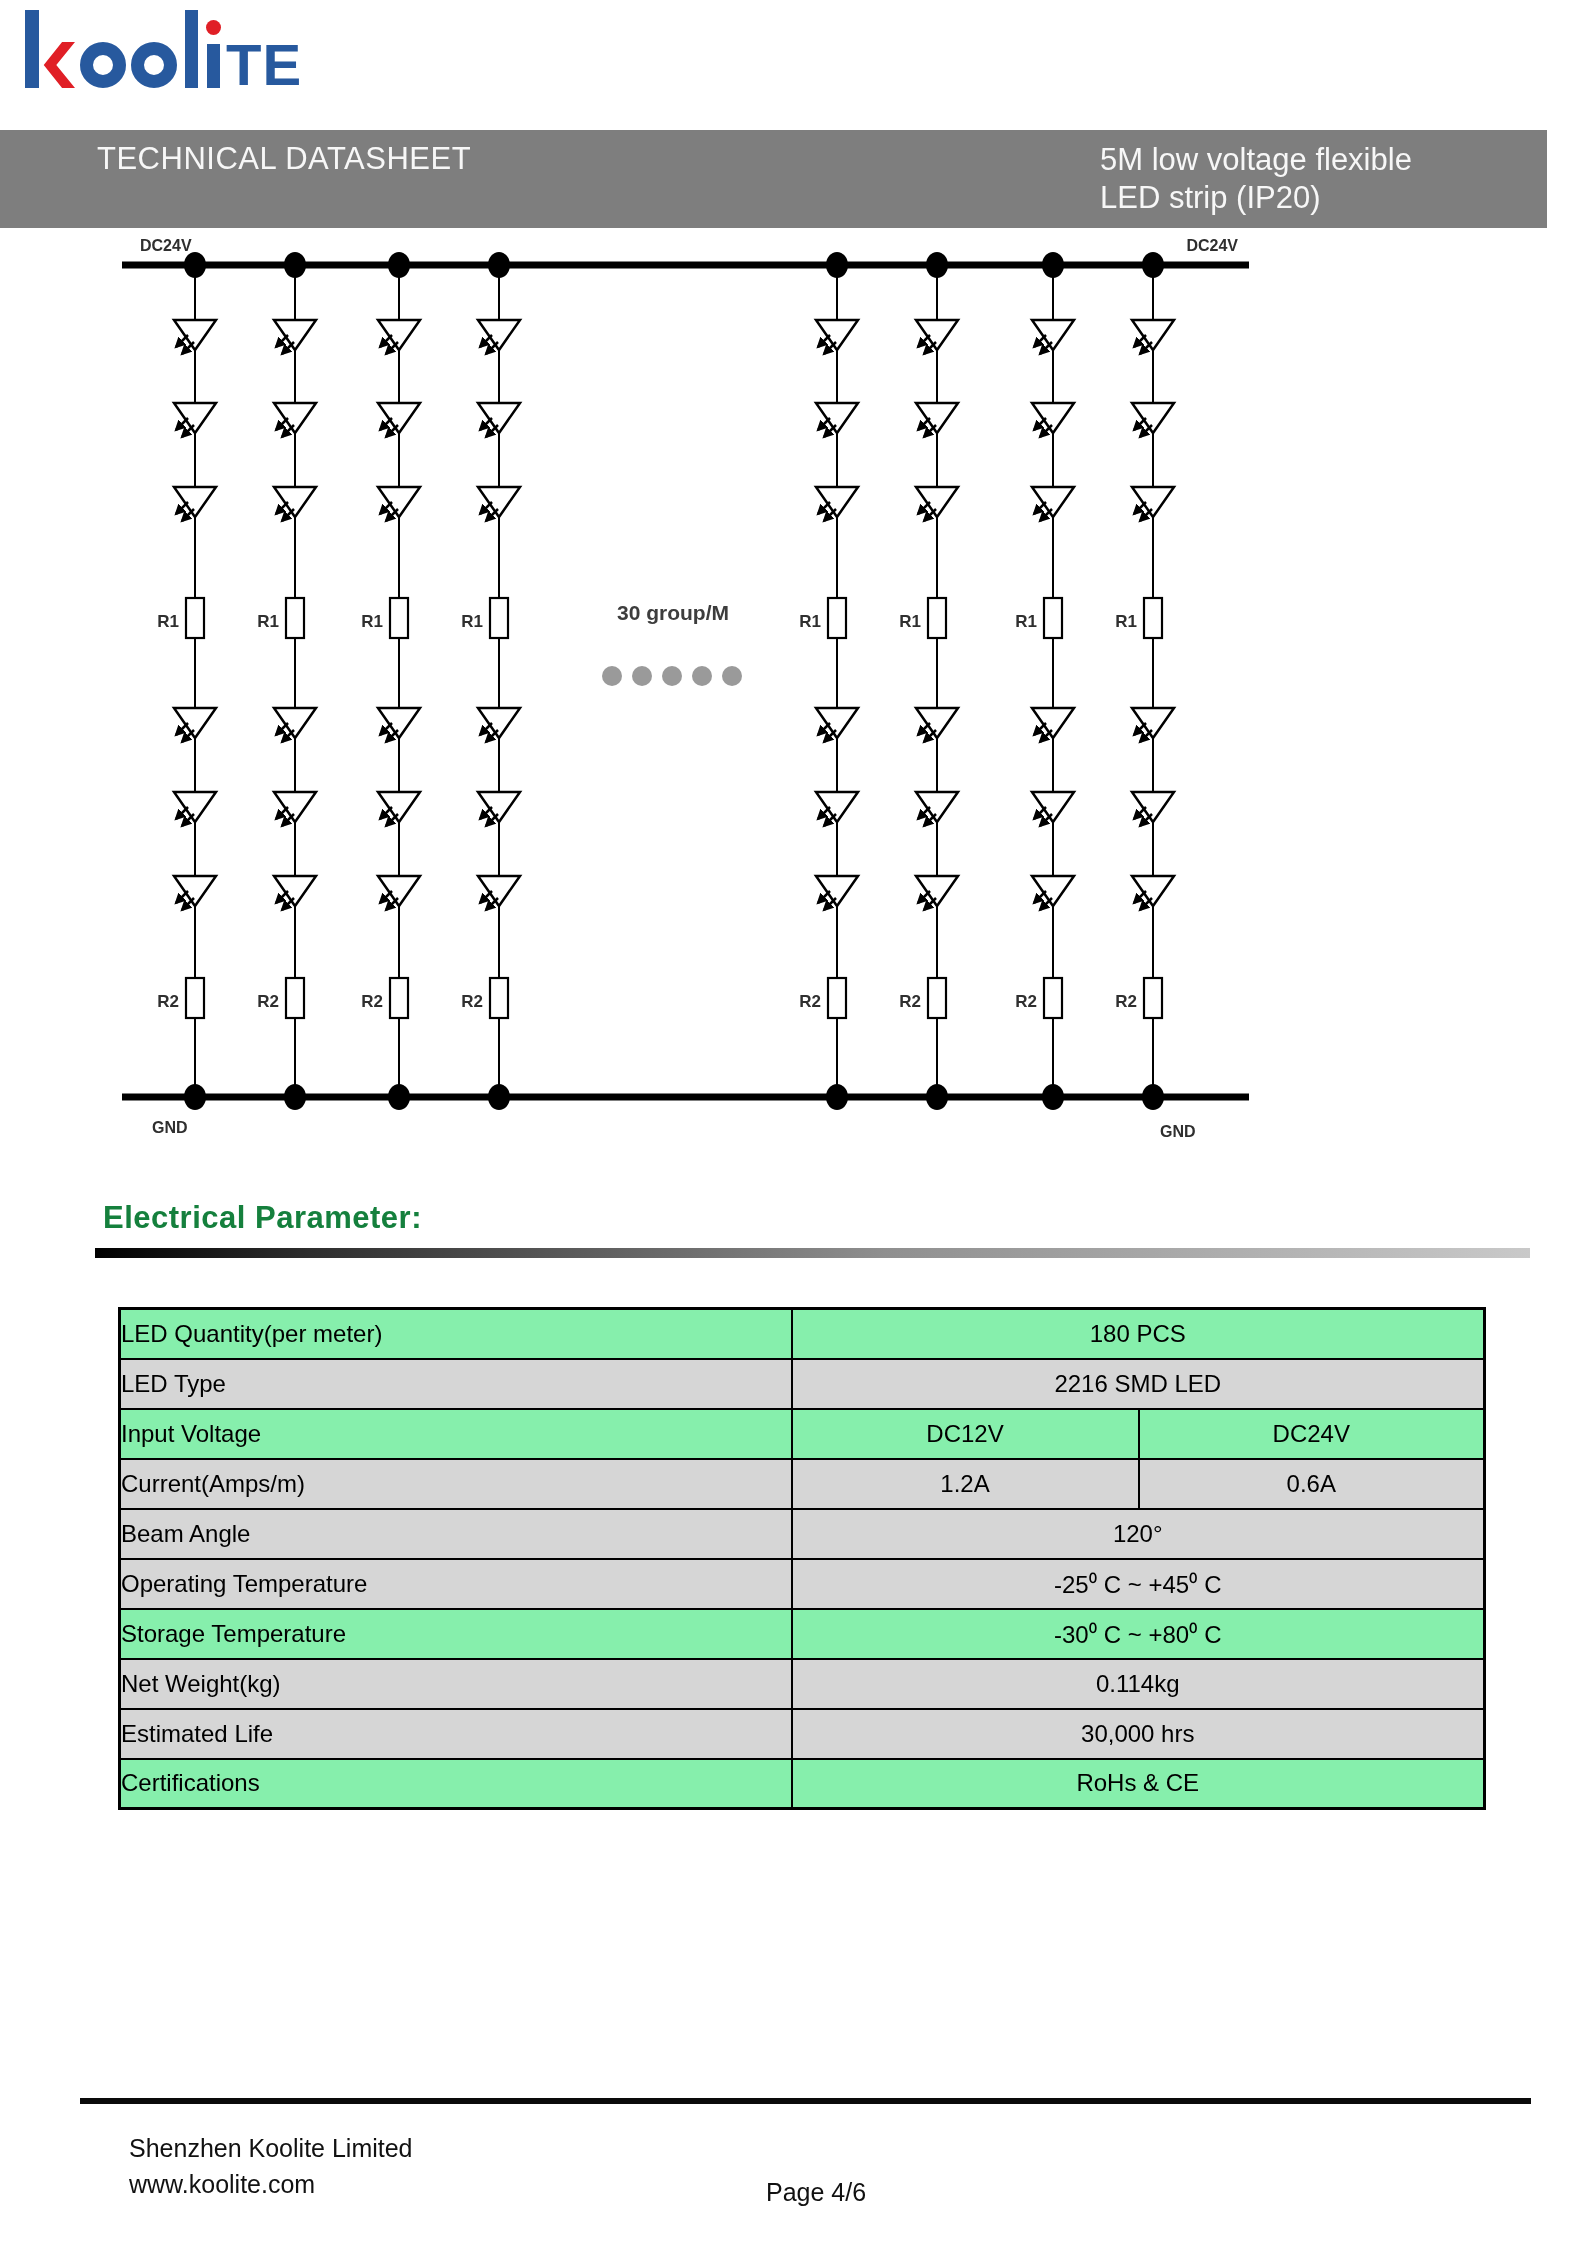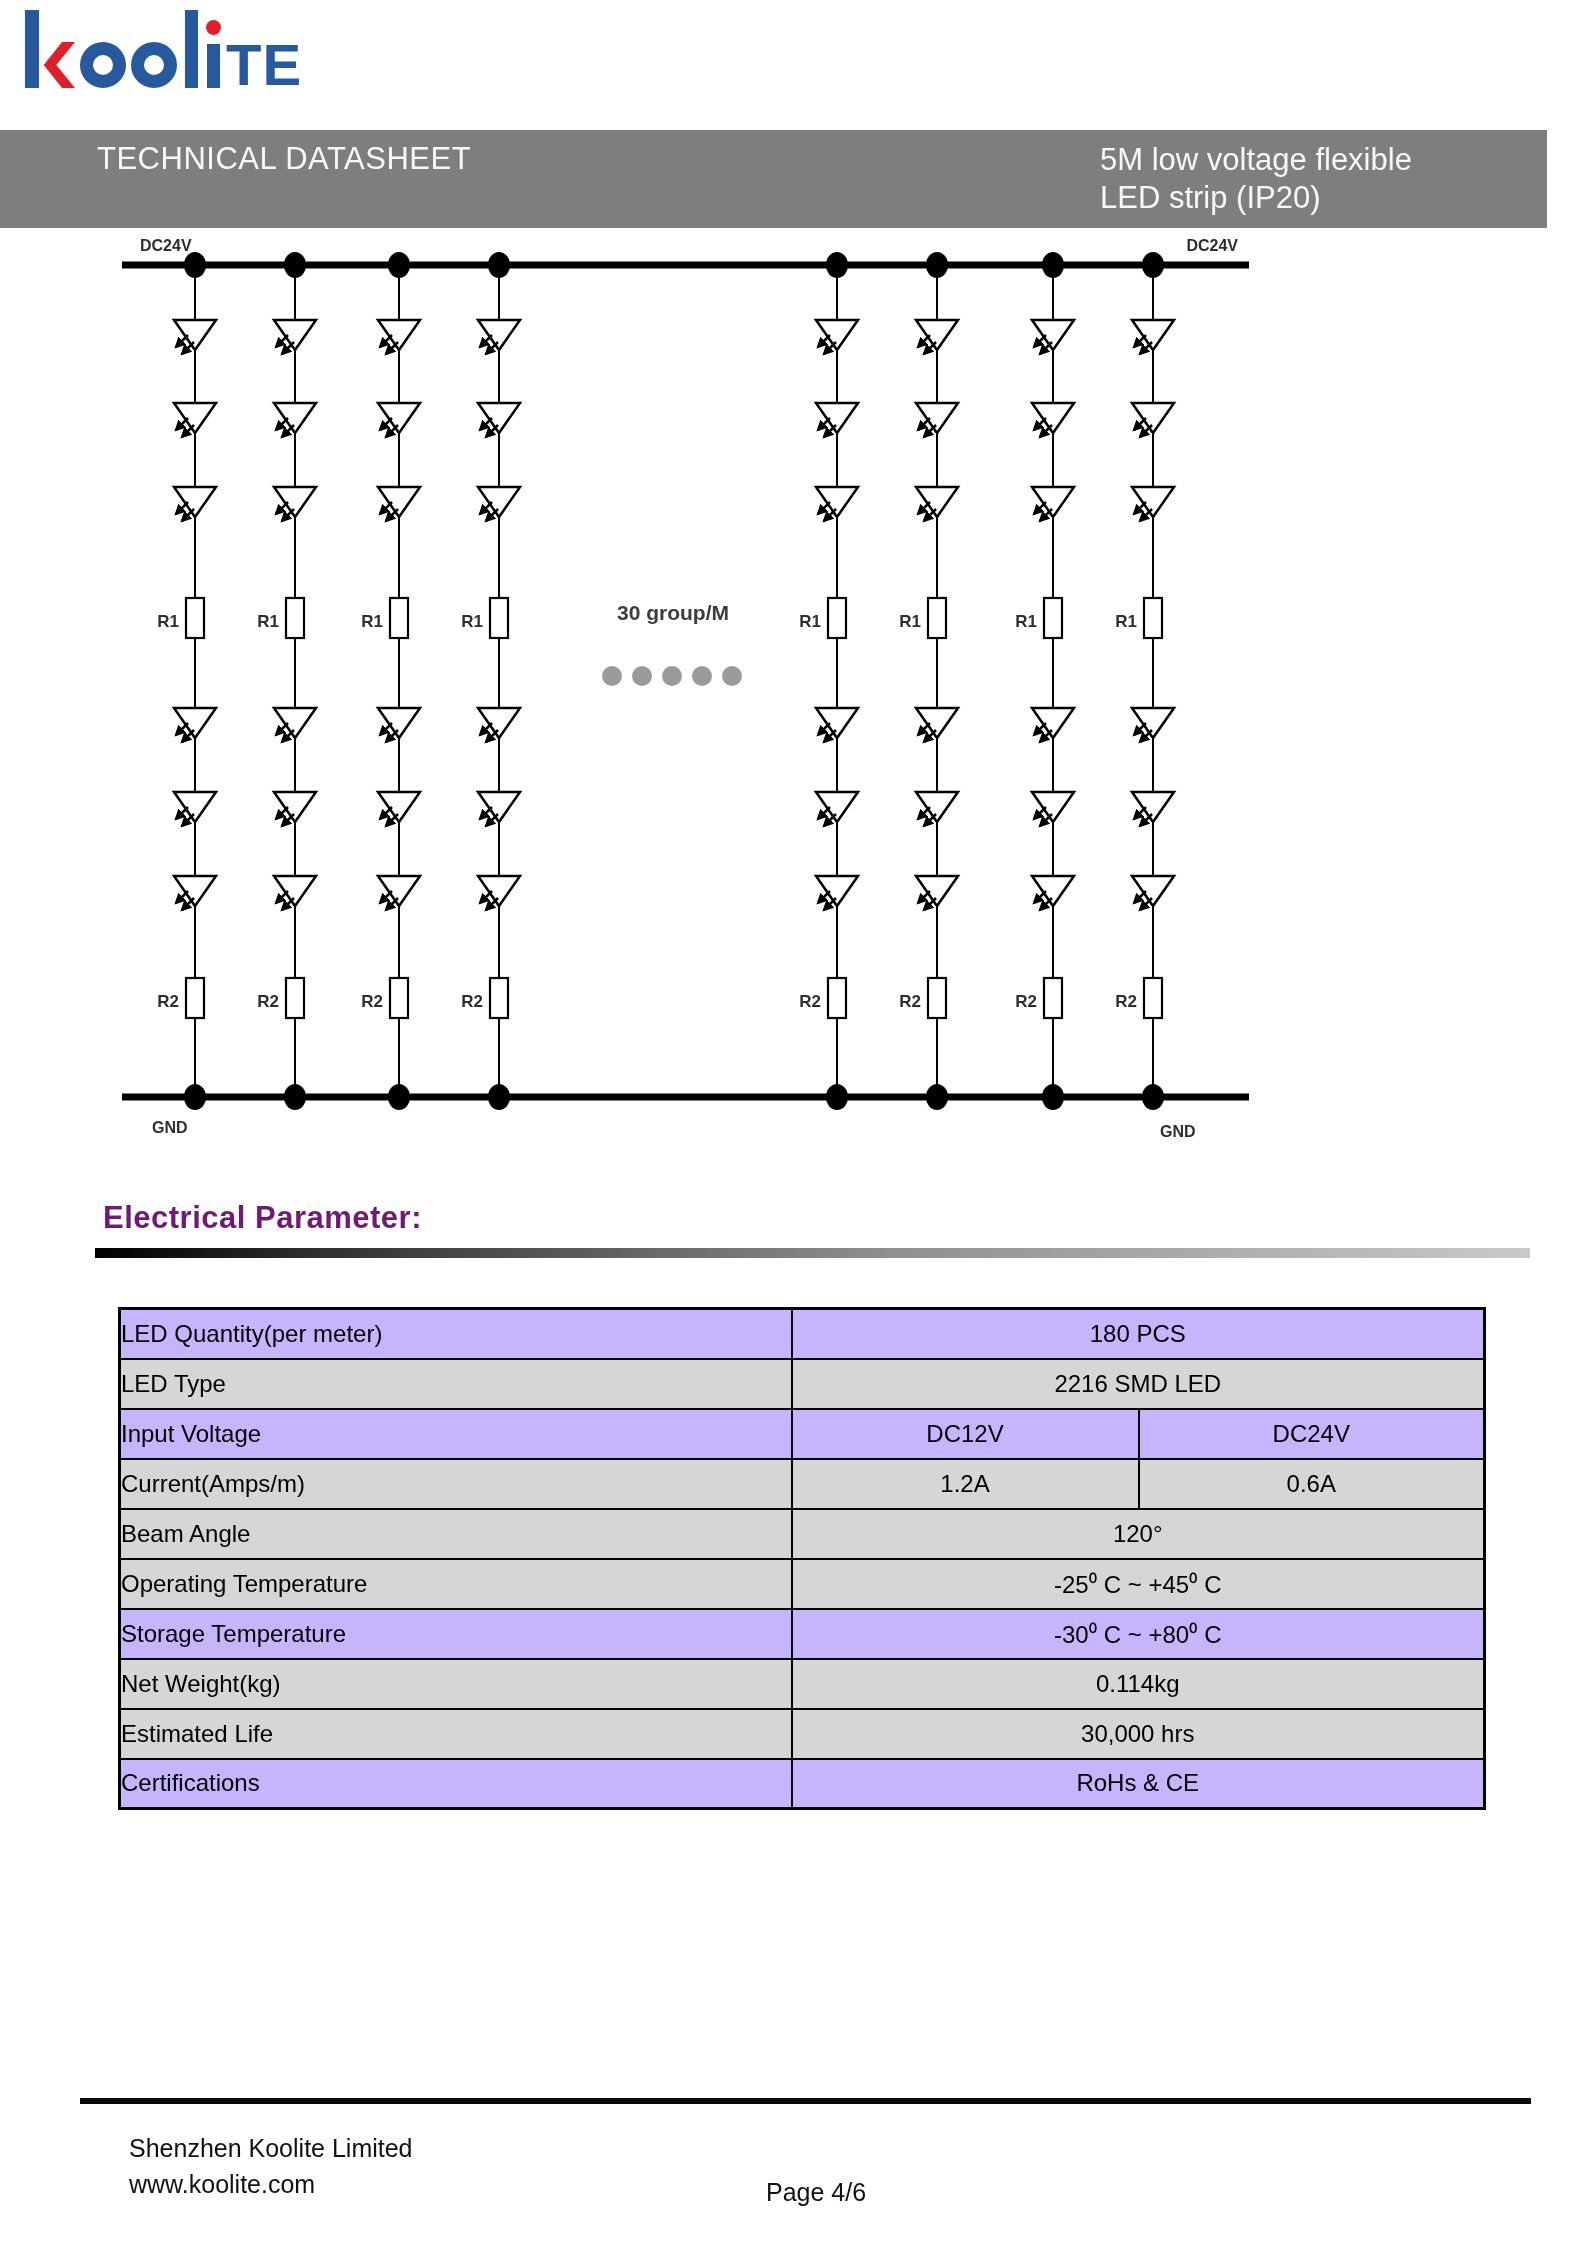--- a/index.html
+++ b/index.html
@@ -26,32 +26,32 @@
   .tb-title { position:absolute; left:97px; top:11px; font-size:31px; color:#f7f7f7; letter-spacing:0.5px; white-space:nowrap; }
   .tb-sub { position:absolute; left:1100px; top:11px; font-size:31px; line-height:38px; color:#f7f7f7; }
 
   
   .diagram { position:absolute; top:230px; left:0; }
   .dlabel { font:bold 16px "Liberation Sans", sans-serif; fill:#2f2f2f; }
   .rlabel { font:bold 17px "Liberation Sans", sans-serif; fill:#2f2f2f; }
   .glabel { font:bold 21px "Liberation Sans", sans-serif; fill:#3d3d3d; }
 
   
-  .section-heading { position:absolute; left:103px; top:1200px; font-size:31px; font-weight:bold; color:#701a75; letter-spacing:0.5px; }
+  .section-heading { position:absolute; left:103px; top:1200px; font-size:31px; font-weight:bold; color:#15803d; letter-spacing:0.5px; }
   .rule { position:absolute; left:95px; top:1248px; width:1435px; height:10px;
           background:linear-gradient(to right,#000000 0%,#2e2e2e 15%,#8f8f8f 55%,#c9c9c9 100%); }
 
   
   table.params { position:absolute; top:1307px; left:118px; width:1365px;
                  border-collapse:collapse; table-layout:fixed; border:3px solid #000; }
   table.params td { border:2px solid #000; height:50px; padding:0; font-size:24px; }
   td.lbl { padding-left:14px; text-align:left; }
   td.val { text-align:center; }
   tr.gray td { background:#d6d6d6; }
-  tr.light td { background:#c4b5fd; }
+  tr.light td { background:#86efac; }
 
   
   .footrule { position:absolute; top:2098px; left:80px; width:1451px; height:6px; background:#0a0a0a; }
   .company { position:absolute; left:97px; top:2130px; font-size:25px; line-height:36px; color:#111;margin-left:32px; }
   .page { position:absolute; left:766px; top:2178px; font-size:25px; color:#111; }
 </style>
 </head>
 <body>
 
 <div class="logo" aria-label="koolite">

